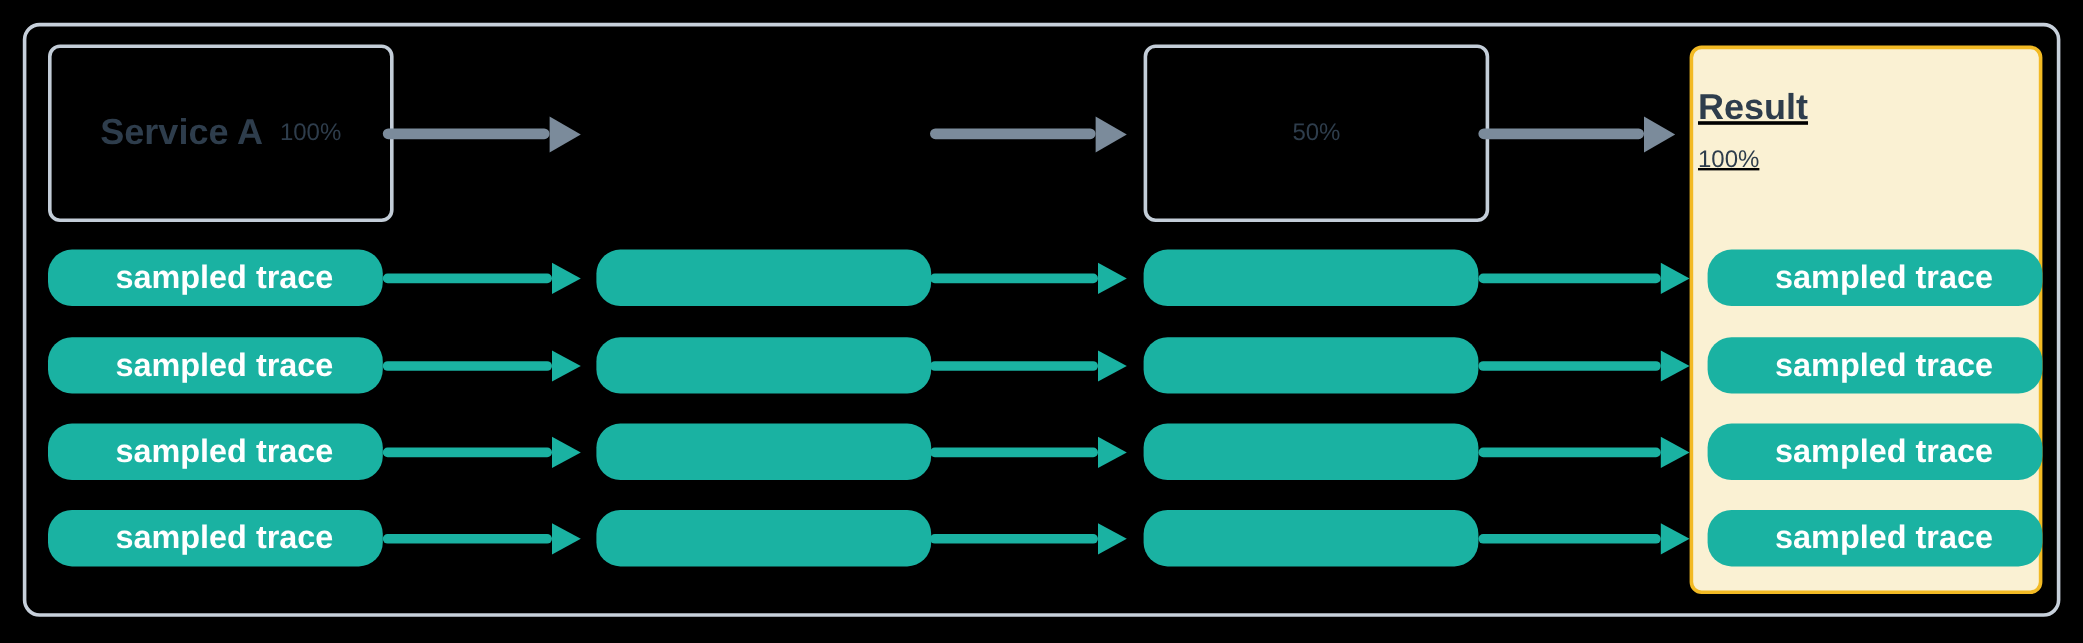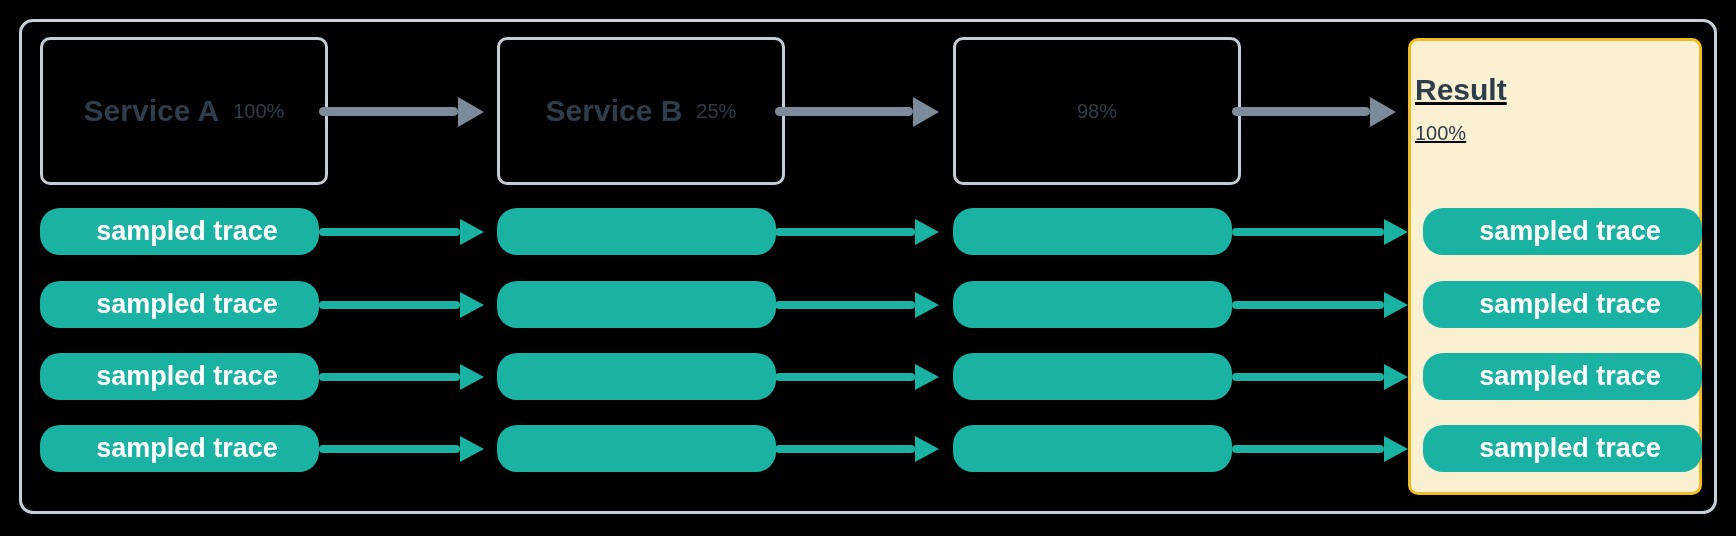--- a/index.html
+++ b/index.html
@@ -126,26 +126,22 @@
     <div class="result-header">
       <div class="box-title">Result</div>
       <div class="box-rate">100%</div>
     </div>
   </div>
 
   <div class="service-box" style="left:40px">
     <div class="box-title">Service A</div>
     <div class="box-rate">100%</div>
   </div>
-  <div class="service-box" style="left:497px">
-    <div class="box-title">Service B</div>
-    <div class="box-rate">25%</div>
-  </div>
   <div class="service-box" style="left:953px">
-    <div class="box-rate">98%</div>
+    <div class="box-rate">50%</div>
   </div>
 
   <div class="arrow gray" style="left:319px;width:139px"></div>
   <div class="arrow gray" style="left:775px;width:138px"></div>
   <div class="arrow gray" style="left:1232px;width:138px"></div>
 
   <div class="bar" style="left:40px;top:208px">sampled trace</div>
   <div class="bar" style="left:40px;top:281px">sampled trace</div>
   <div class="bar" style="left:40px;top:353px">sampled trace</div>
   <div class="bar" style="left:40px;top:425px">sampled trace</div>

